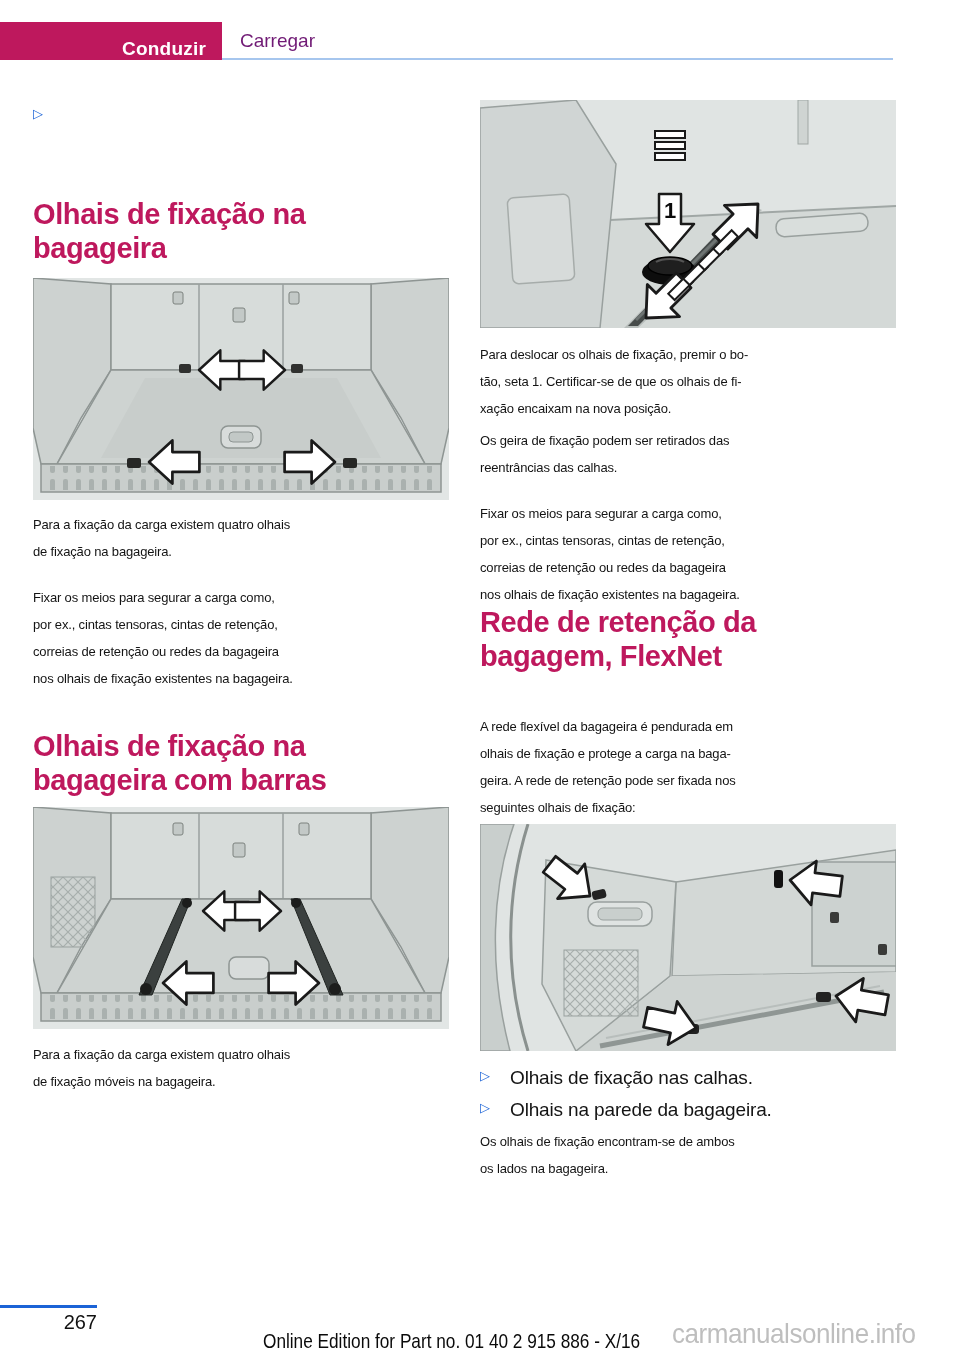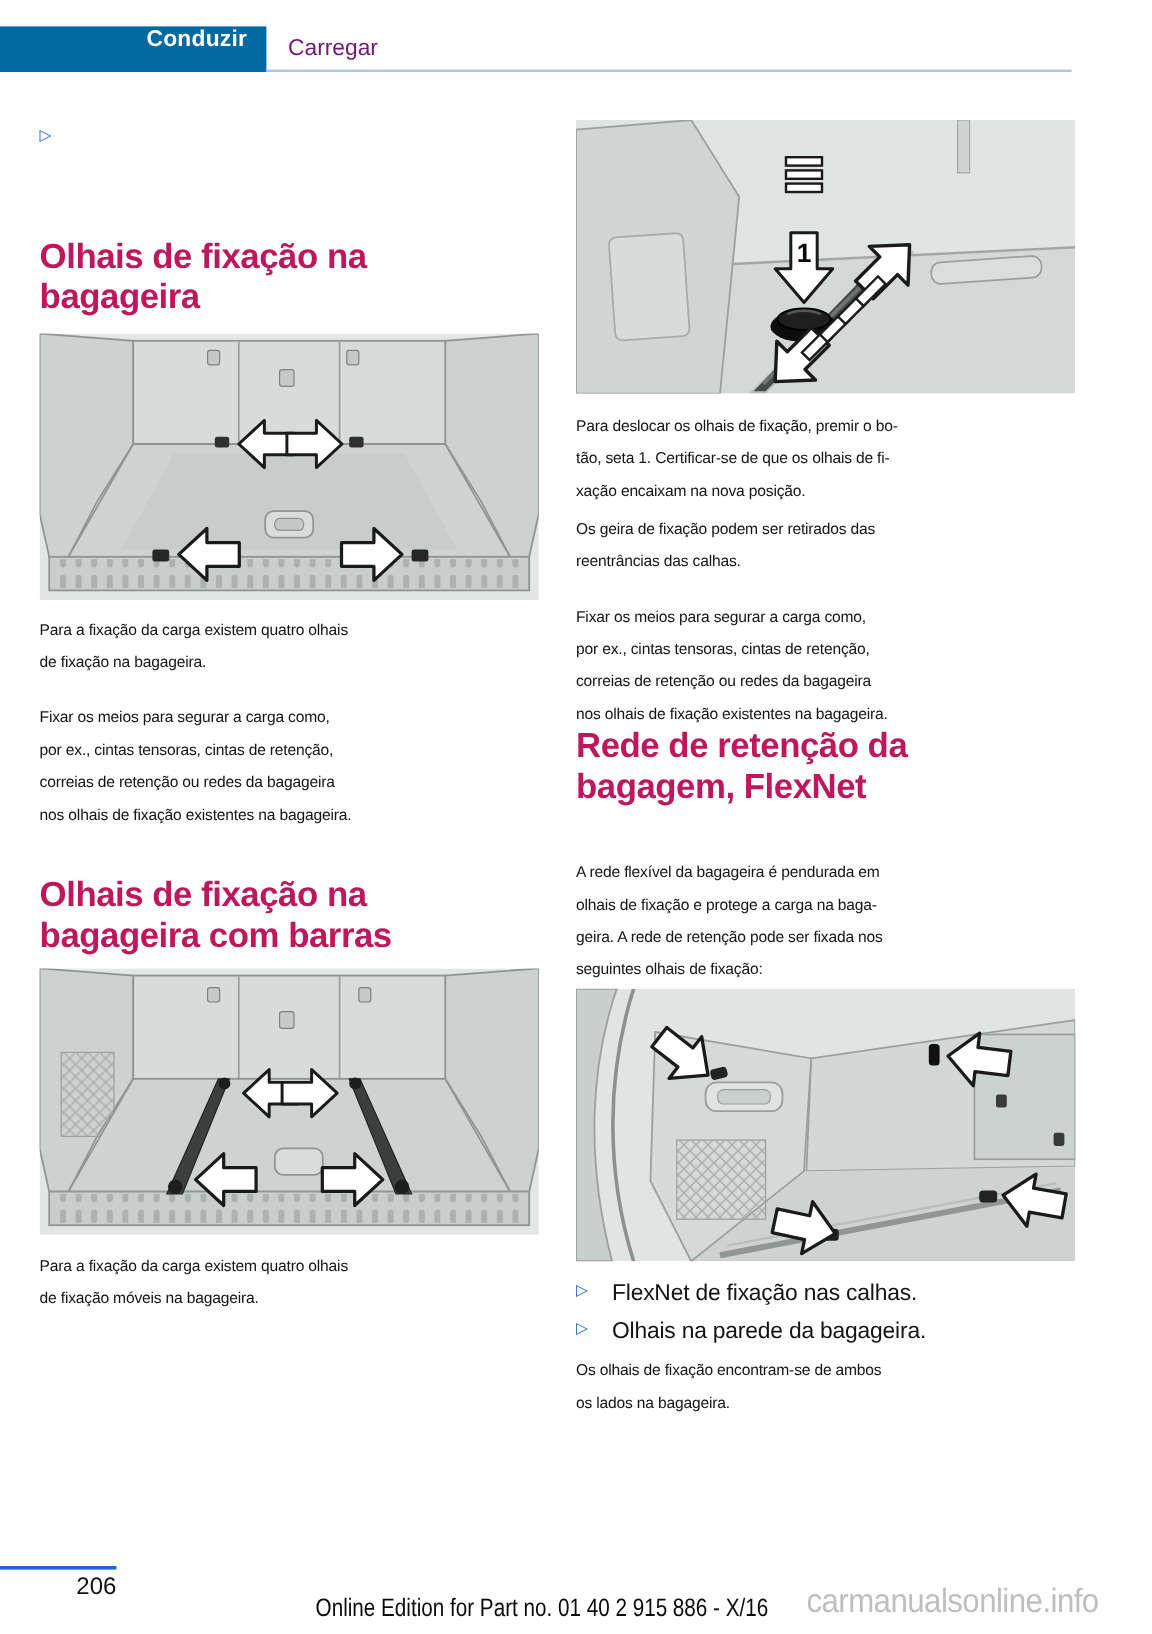--- a/index.html
+++ b/index.html
@@ -3,22 +3,22 @@
 <meta charset="utf-8">
 <style>
   html,body{margin:0;padding:0;}
   body{
     width:960px;height:1362px;position:relative;background:#ffffff;
     font-family:"Liberation Sans","DejaVu Sans",sans-serif;color:#141414;
     overflow:hidden;
   }
   .abs{position:absolute;}
   
-  .tab-box{left:0;top:22px;width:222px;height:38px;background:#0369a1;
-    display:flex;align-items:flex-start;justify-content:flex-end;padding-right:16px;box-sizing:border-box;}
+  .tab-box{left:0;top:22px;width:222px;height:38px;background:#be185d;
+    display:flex;align-items:flex-end;justify-content:flex-end;padding-right:16px;box-sizing:border-box;}
   .tab-active-label{color:#ffffff;font-weight:bold;font-size:19px;letter-spacing:.2px;}
   .tab-inactive-label{left:240px;top:22px;height:38px;line-height:38px;color:#701a75;font-weight:normal;font-size:19px;}
   .header-rule{left:222px;top:58px;width:671px;height:2px;background:#a6c6ee;}
   
   .para{white-space:pre-line;font-size:13px;line-height:27px;width:444px;letter-spacing:-0.15px;}
   .h{white-space:pre-line;font-size:29px;line-height:34px;font-weight:bold;color:#be185d;letter-spacing:-0.4px;width:444px;}
   .bullet-row{display:flex;width:444px;}
   .bullet-marker{width:30px;flex:0 0 30px;color:#1b63d6;font-size:13px;padding-top:4px;
     font-family:"DejaVu Sans",sans-serif;}
   .bullet-text{white-space:pre-line;font-size:19px;line-height:27px;letter-spacing:-0.15px;}
@@ -193,25 +193,25 @@
   <rect x="336" y="168" width="15" height="10" rx="3" fill="#222"></rect>
   <rect x="204" y="200" width="15" height="10" rx="3" fill="#222"></rect>
   <use href="#arw" transform="translate(110,72) rotate(38) scale(0.92)" fill="#ffffff" stroke="#1a1a1a" stroke-width="3" stroke-linejoin="round"></use>
   <use href="#arw" transform="translate(310,56) rotate(187) scale(0.92)" fill="#ffffff" stroke="#1a1a1a" stroke-width="3" stroke-linejoin="round"></use>
   <use href="#arw" transform="translate(356,172) rotate(190) scale(0.92)" fill="#ffffff" stroke="#1a1a1a" stroke-width="3" stroke-linejoin="round"></use>
   <use href="#arw" transform="translate(216,204) rotate(12) scale(0.92)" fill="#ffffff" stroke="#1a1a1a" stroke-width="3" stroke-linejoin="round"></use>
 </svg>
 
 <div class="abs bullet-row" style="left:480px;top:1064px;">
   <span class="bullet-marker">▷</span>
-  <span class="bullet-text">FlexNet de fixação nas calhas.</span>
+  <span class="bullet-text">Olhais de fixação nas calhas.</span>
 </div>
 <div class="abs bullet-row" style="left:480px;top:1096px;">
   <span class="bullet-marker">▷</span>
   <span class="bullet-text">Olhais na parede da bagageira.</span>
 </div>
 <div class="abs para" style="left:480px;top:1128px;">Os olhais de fixação encontram-se de ambos
 os lados na bagageira.</div>
 
 <div class="abs footer-rule"></div>
-<div class="abs page-num">206</div>
+<div class="abs page-num">267</div>
 <div class="abs edition-line">Online Edition for Part no. 01 40 2 915 886 - X/16</div>
 <div class="abs watermark">carmanualsonline.info</div>
 
 </body></html>

